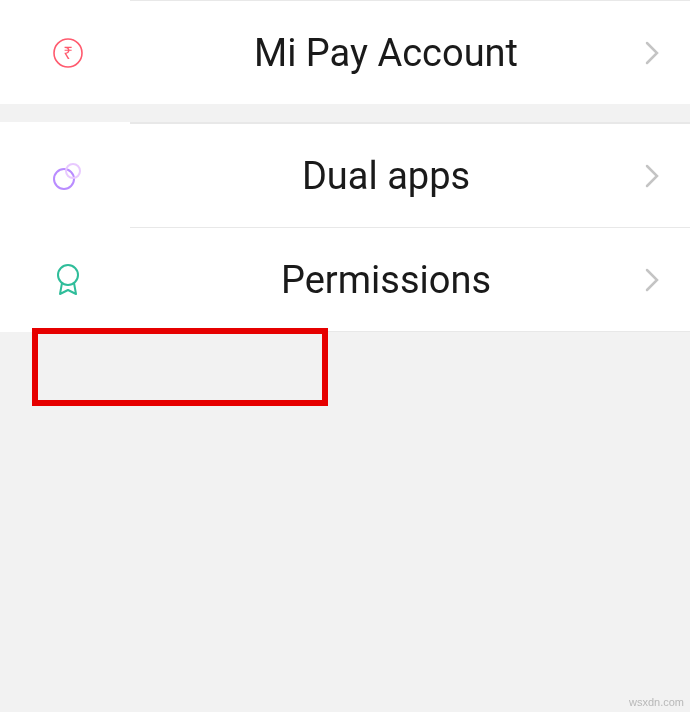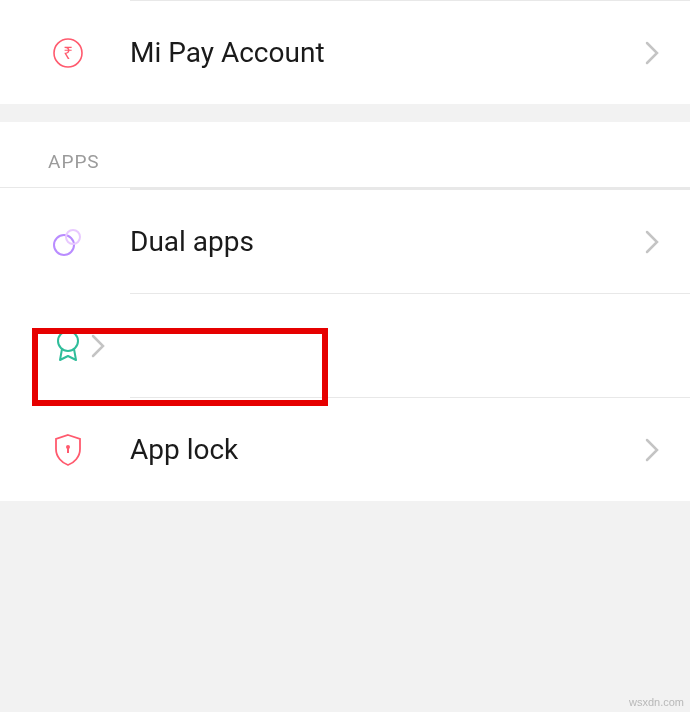--- a/index.html
+++ b/index.html
@@ -49,24 +49,25 @@
     .icon-slot {
       width: 40px;
       height: 40px;
       display: flex;
       align-items: center;
       justify-content: center;
       flex-shrink: 0;
     }
     .label {
       flex: 1;
-      font-size: 28px;
+      font-size: 38px;
       color: #1a1a1a;
       margin-left: 42px;
       font-weight: 400;
+      text-align: center;
     }
     .chevron {
       width: 20px;
       height: 32px;
       display: flex;
       align-items: center;
       justify-content: center;
       color: #c4c4c4;
     }
     .highlight {
@@ -105,21 +106,20 @@
       <svg width="14" height="24" viewBox="0 0 14 24">
           <path d="M2 2 L12 12 L2 22" fill="none" stroke="#c4c4c4" stroke-width="2.5" stroke-linecap="round"></path>
         </svg>
     </span>
   </div>
 </div>
 
 <div class="section-divider"></div>
 
 <div class="section">
-  <div class="section-header">APPS</div>
 
   <div class="row-sep"></div>
 
   <div class="row-sep"></div>
 
   <div class="row">
     <span class="icon-slot">
       <svg width="34" height="34" viewBox="0 0 34 34">
         <circle cx="13" cy="20" r="10" fill="none" stroke="#b98cff" stroke-width="2"></circle>
         <circle cx="22" cy="12" r="7" fill="none" stroke="#e8c9ff" stroke-width="2"></circle>
@@ -134,40 +134,26 @@
   </div>
   <div class="row-sep"></div>
 
   <div class="row">
     <span class="icon-slot">
       <svg width="32" height="36" viewBox="0 0 32 36">
         <circle cx="16" cy="13" r="10" fill="none" stroke="#2fbd9a" stroke-width="2"></circle>
         <path d="M10 21 L8 32 L16 28 L24 32 L22 21" fill="none" stroke="#2fbd9a" stroke-width="2" stroke-linejoin="round"></path>
       </svg>
     </span>
+    <span class="label">Permissions</span>
     <span class="chevron">
       <svg width="14" height="24" viewBox="0 0 14 24">
           <path d="M2 2 L12 12 L2 22" fill="none" stroke="#c4c4c4" stroke-width="2.5" stroke-linecap="round"></path>
         </svg>
     </span>
   </div>
   <div class="row-sep"></div>
 
-  <div class="row">
-    <span class="icon-slot">
-      <svg width="30" height="34" viewBox="0 0 30 34">
-        <path d="M15 2 L27 6 V16 C27 24 21 30 15 32 C9 30 3 24 3 16 V6 Z" fill="none" stroke="#ff5a6e" stroke-width="1.8"></path>
-        <circle cx="15" cy="14" r="2" fill="#ff5a6e"></circle>
-        <rect x="14" y="15" width="2" height="5" fill="#ff5a6e"></rect>
-      </svg>
-    </span>
-    <span class="label">App lock</span>
-    <span class="chevron">
-      <svg width="14" height="24" viewBox="0 0 14 24">
-          <path d="M2 2 L12 12 L2 22" fill="none" stroke="#c4c4c4" stroke-width="2.5" stroke-linecap="round"></path>
-        </svg>
-    </span>
-  </div>
 </div>
 
 <div class="highlight"></div>
 
 <div class="watermark">wsxdn.com</div>
 
 </body></html>

